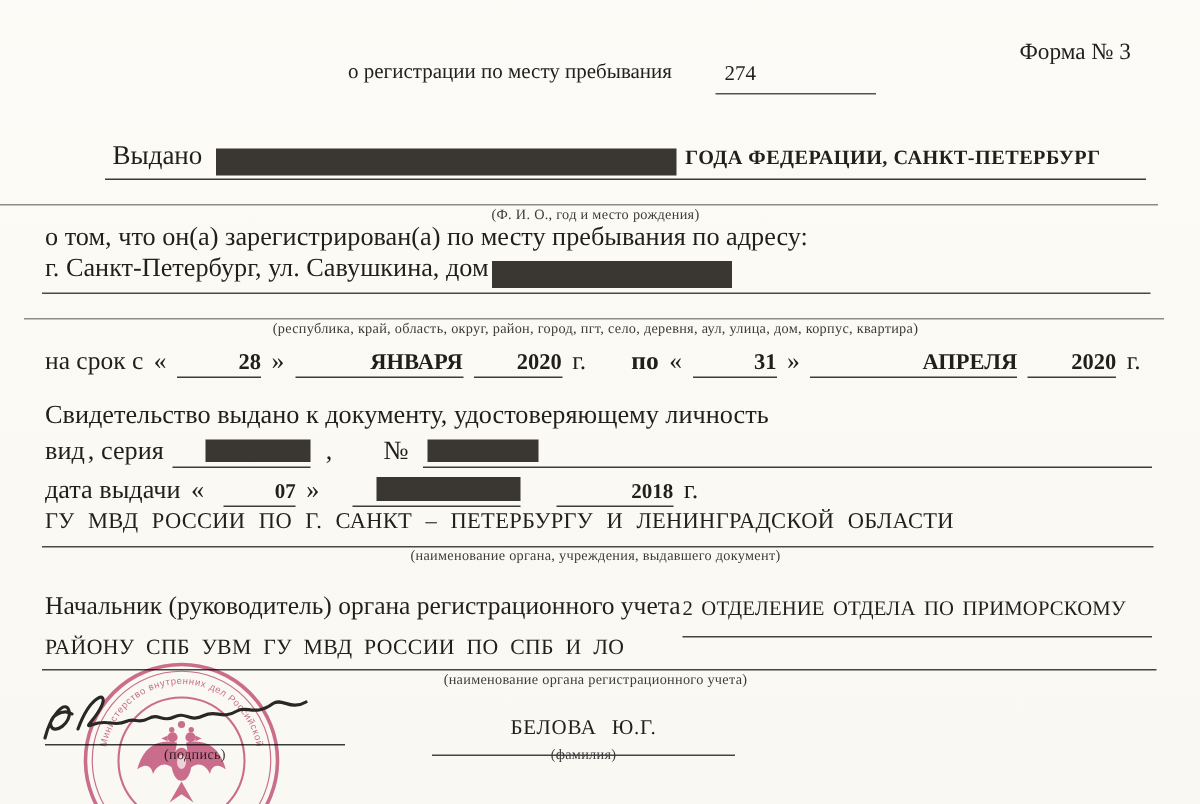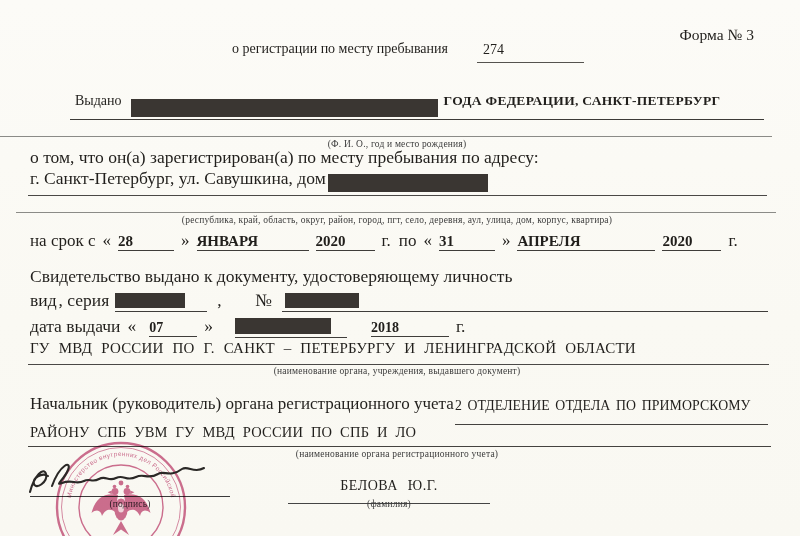--- a/index.html
+++ b/index.html
@@ -7,53 +7,53 @@
     position:relative;width:800px;height:536px;overflow:hidden;
     background:linear-gradient(180deg,#fcfbf7 0%,#faf9f3 60%,#f9f8f2 100%);
     font-family:"Liberation Serif","DejaVu Serif",serif;
     color:#211f1c;
   }
   .abs{position:absolute;}
   .row{position:absolute;display:flex;align-items:baseline;white-space:nowrap;}
   .body-txt{font-size:17.5px;}
   .caption{position:absolute;font-size:9.5px;color:#3b3b3b;text-align:center;letter-spacing:.2px;}
   .rule{position:absolute;height:0;border-top:1px solid #8b8b87;}
-  .field{border-bottom:1px solid #3f3d3a;text-align:left;}
+  .field{border-bottom:1px solid #3f3d3a;text-align:right;}
   .fval{font-weight:bold;font-size:15px;}
   .redact{background:#3a3632;display:inline-block;}
   .caps{letter-spacing:.2px;}
   
   #form-label{top:26px;right:46px;font-size:15.5px;}
   #title-wrap{top:40px;left:170px;width:340px;text-align:center;}
   #title-main{font-size:19px;letter-spacing:2.5px;}
   #title-sub{font-size:14px;margin-top:1px;}
   #num-field{top:42px;left:477px;width:101px;height:20px;border-bottom:1px solid #55534f;
              font-size:14px;text-align:left;padding-left:6px;}
   
   #issued-row{top:93px;left:70px;width:694px;height:26px;border-bottom:1.5px solid #3c3a37;align-items:baseline;}
-  #issued-label{font-size:14px;padding-left:5px;}
+  #issued-label{font-size:18px;padding-left:5px;}
   #issued-box{width:307px;height:18px;align-self:flex-end;margin:0 0 2px 9px;}
   #issued-suffix{font-weight:bold;font-size:13.5px;margin-left:6px;letter-spacing:.3px;}
   #fio-rule{top:136px;left:0;width:772px;}
   #fio-caption{top:139px;left:0;width:794px;}
   
   #intro1{top:147px;left:30px;}
   #addr-row{top:168px;left:28px;width:739px;height:27px;border-bottom:1px solid #4a4846;align-items:baseline;}
   #addr-text{padding-left:2px;font-size:17.5px;}
   #addr-box{width:160px;height:18px;align-self:flex-end;margin:0 0 3px 2px;}
   #addr-rule{top:212px;left:16px;width:760px;}
   #addr-caption{top:215px;left:0;width:794px;}
   
   #period-row{top:231px;left:30px;font-size:17px;}
   .p-gap{margin-left:7px;}
   .p-day{width:56px;}
   .p-mon1{width:112px;}
   .p-mon2{width:138px;}
   .p-year{width:59px;}
-  #p-to{margin-left:8px;}
+  #p-to{margin-left:30px;font-weight:bold;}
   
   #doc-intro{top:266px;left:30px;}
   #vid-row{top:290px;left:30px;width:738px;font-size:17.5px;}
   #vid-kind{font-size:14px;margin-left:13px;padding:0 9px;font-weight:normal;}
   #vid-series-lbl{margin-left:2px;}
   #vid-series-field{width:92px;margin-left:6px;}
   #vid-comma{margin-left:10px;}
   #vid-no{margin-left:34px;}
   #vid-no-field{flex:1;margin-left:10px;text-align:left;}
   .redact-s{height:15px;vertical-align:-2px;}

